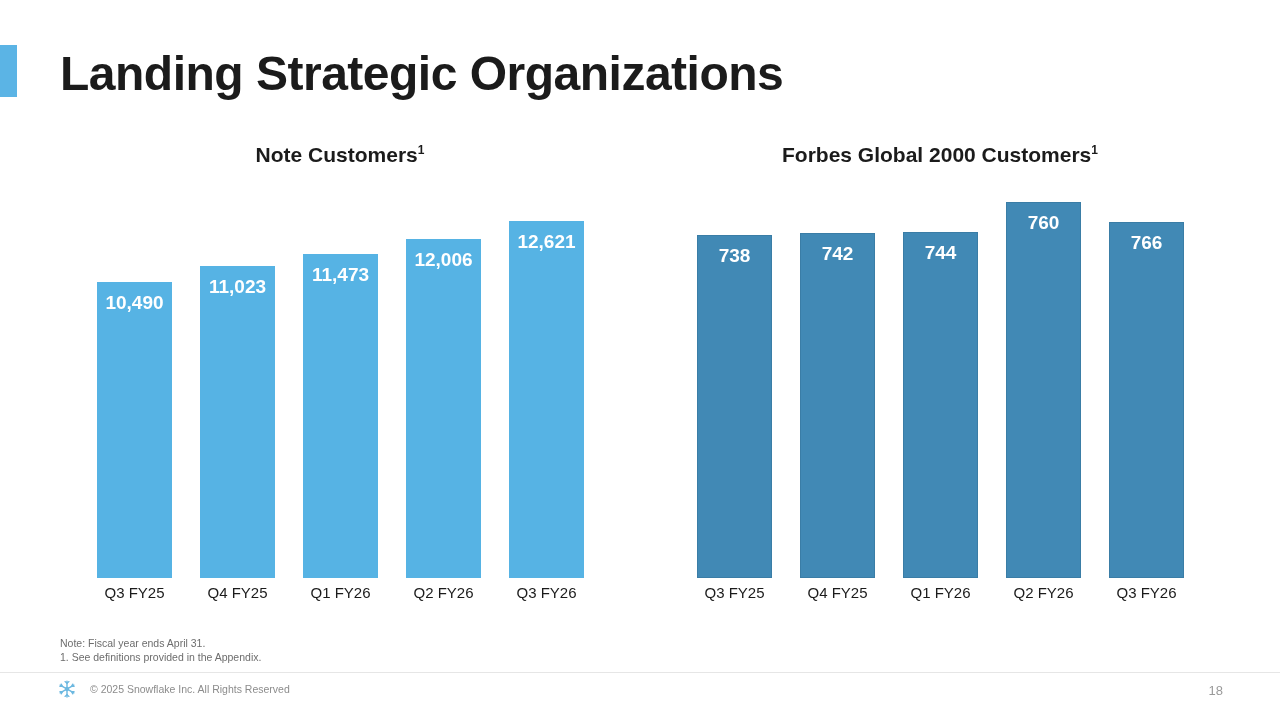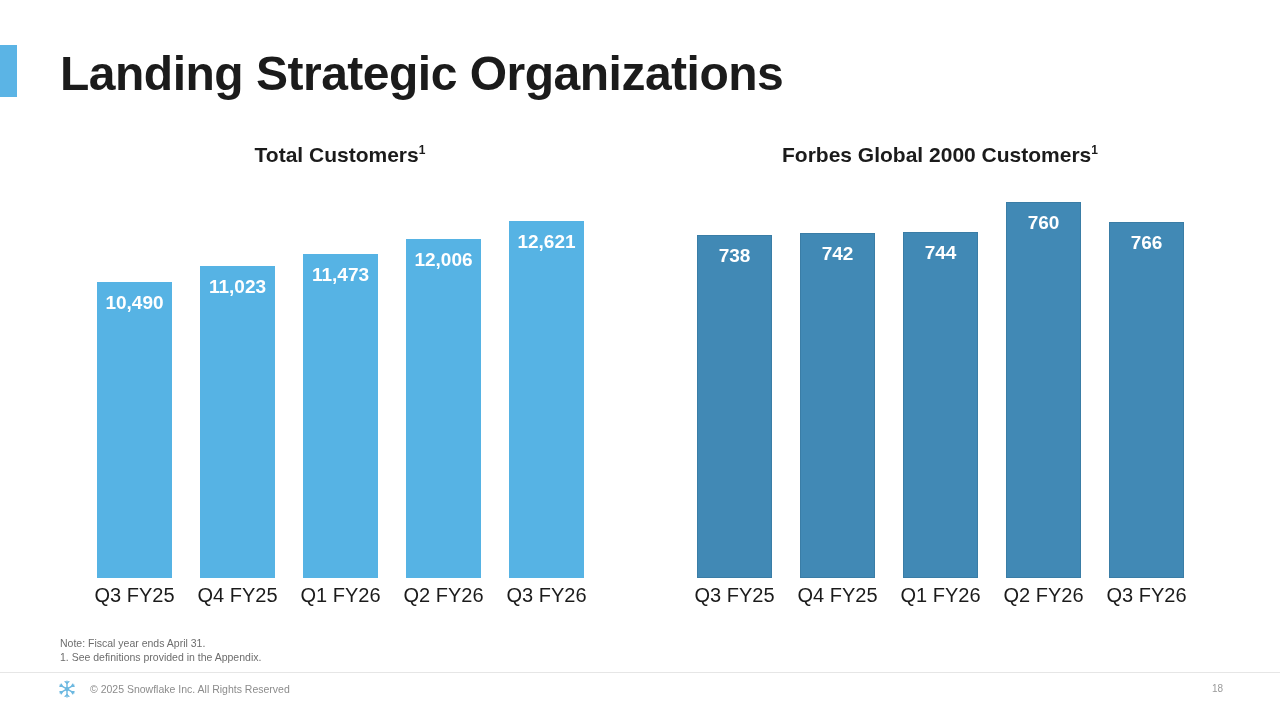--- a/index.html
+++ b/index.html
@@ -87,21 +87,21 @@
     color: #ffffff;
     font-size: 19px;
     font-weight: bold;
   }
   .cat-label {
     position: absolute;
     top: 396px;
     left: -14px;
     width: 103px;
     text-align: center;
-    font-size: 20px;
+    font-size: 15px;
     color: #1b1b1b;
     white-space: nowrap;
   }
 
   
   .theme-light .bar { background: #56b3e4; border: 1px solid #56b3e4; }
   
   .theme-dark .bar  { background: #4189b5; border: 1px solid #3a7da6; }
 
   
@@ -135,33 +135,33 @@
     left: 90px;
     top: 683px;
     font-size: 10.5px;
     color: #8c8c8c;
     text-align: right;
   }
   #footer-page-number {
     position: absolute;
     right: 57px;
     top: 683px;
-    font-size: 10px;
+    font-size: 13px;
     color: #9a9a9a;
   }
 </style>
 </head>
 <body>
 
 <div id="title-accent-bar"></div>
 <div id="page-title">Landing Strategic Organizations</div>
 
 <div class="chart-panel" id="chart-panel-left">
   <div class="chart-title">
-    <span>Total Customers</span><sup>1</sup>
+    <span>Note Customers</span><sup>1</sup>
   </div>
   <div class="plot-area theme-light" id="plot-left">
       <div class="bar-slot" style="left: 37px;">
         <div class="bar" style="height: 296px;">
           <div class="bar-value">10,490</div>
         </div>
         <div class="cat-label">Q3 FY25</div>
       </div>
       <div class="bar-slot" style="left: 140px;">
         <div class="bar" style="height: 312px;">

